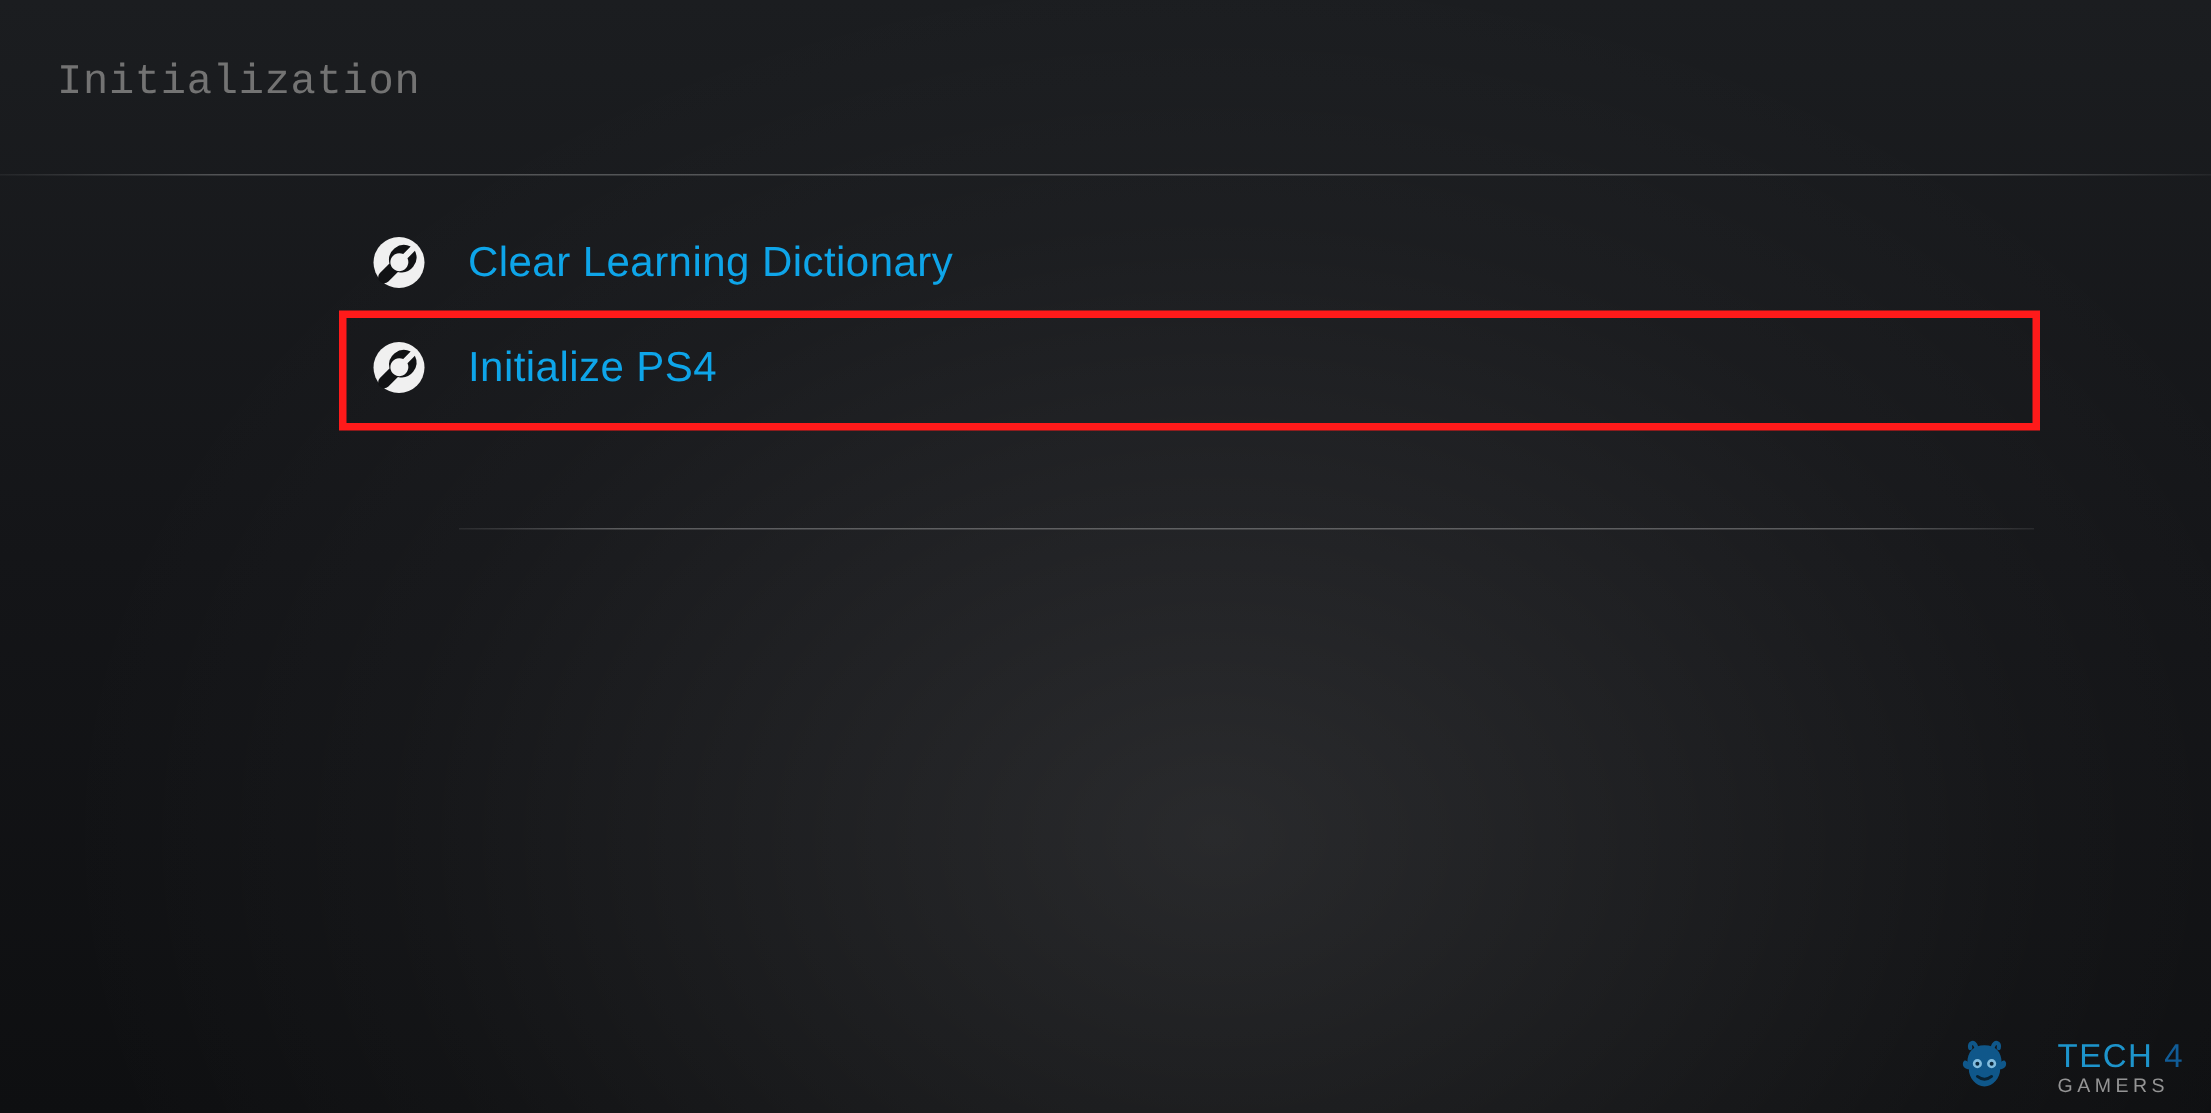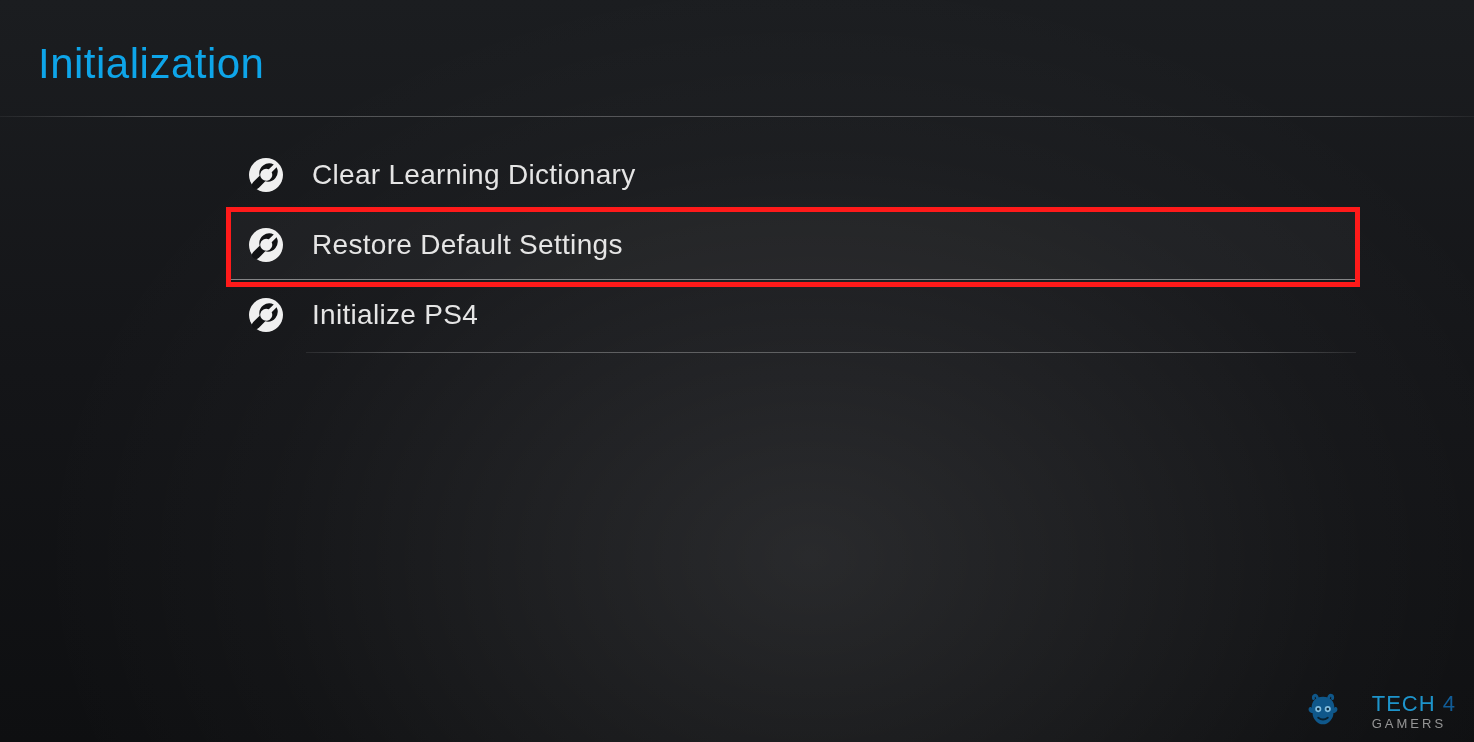--- a/index.html
+++ b/index.html
@@ -27,23 +27,24 @@
   }
 
   .header {
     position: absolute;
     top: 40px;
     left: 38px;
     right: 38px;
   }
   .header h1 {
     font-weight: 300;
-    font-size: 42px;
+    font-size: 28px;
     letter-spacing: 0.5px;
-    color: #0ea5e9;
+    color: #737373;
+    font-family: Liberation Mono, monospace;
   }
   .header-divider {
     position: absolute;
     top: 116px;
     left: 0;
     right: 0;
     height: 1px;
     background: linear-gradient(90deg, rgba(255,255,255,0.05), rgba(255,255,255,0.25) 10%, rgba(255,255,255,0.25) 90%, rgba(255,255,255,0.05));
   }
 
@@ -67,21 +68,21 @@
     flex: 0 0 36px;
     width: 36px;
     height: 36px;
     display: flex;
     align-items: center;
     justify-content: center;
   }
   .menu-item .label {
     font-size: 28px;
     font-weight: 300;
-    color: #e5e5e5;
+    color: #0ea5e9;
     letter-spacing: 0.3px;
   }
   .menu-item.selected {
     background: rgba(255,255,255,0.03);
   }
   .menu-item.selected .sel-border {
     position: absolute;
     inset: 0;
     border-top: 1px solid rgba(255,255,255,0.45);
     border-bottom: 1px solid rgba(255,255,255,0.45);
@@ -155,32 +156,20 @@
       <svg viewBox="0 0 36 36" width="36" height="36">
         <circle cx="18" cy="18" r="17" fill="#f0f0f0"></circle>
         <g transform="translate(18,18) rotate(45)">
           <path d="M -2 -13 L -2 -6 A 6 6 0 1 0 2 -6 L 2 -13 A 10 10 0 0 1 4 5 L 4 14 A 3 3 0 0 1 -4 14 L -4 5 A 10 10 0 0 1 -2 -13 Z" fill="#111214"></path>
         </g>
       </svg>
     </span>
     <span class="label">Clear Learning Dictionary</span>
   </div>
 
-  <div class="menu-item selected">
-    <div class="sel-border"></div>
-    <span class="icon-wrap">
-      <svg viewBox="0 0 36 36" width="36" height="36">
-        <circle cx="18" cy="18" r="17" fill="#f0f0f0"></circle>
-        <g transform="translate(18,18) rotate(45)">
-          <path d="M -2 -13 L -2 -6 A 6 6 0 1 0 2 -6 L 2 -13 A 10 10 0 0 1 4 5 L 4 14 A 3 3 0 0 1 -4 14 L -4 5 A 10 10 0 0 1 -2 -13 Z" fill="#111214"></path>
-        </g>
-      </svg>
-    </span>
-    <span class="label">Restore Default Settings</span>
-  </div>
 
   <div class="menu-item">
     <span class="icon-wrap">
       <svg viewBox="0 0 36 36" width="36" height="36">
         <circle cx="18" cy="18" r="17" fill="#f0f0f0"></circle>
         <g transform="translate(18,18) rotate(45)">
           <path d="M -2 -13 L -2 -6 A 6 6 0 1 0 2 -6 L 2 -13 A 10 10 0 0 1 4 5 L 4 14 A 3 3 0 0 1 -4 14 L -4 5 A 10 10 0 0 1 -2 -13 Z" fill="#111214"></path>
         </g>
       </svg>
     </span>

